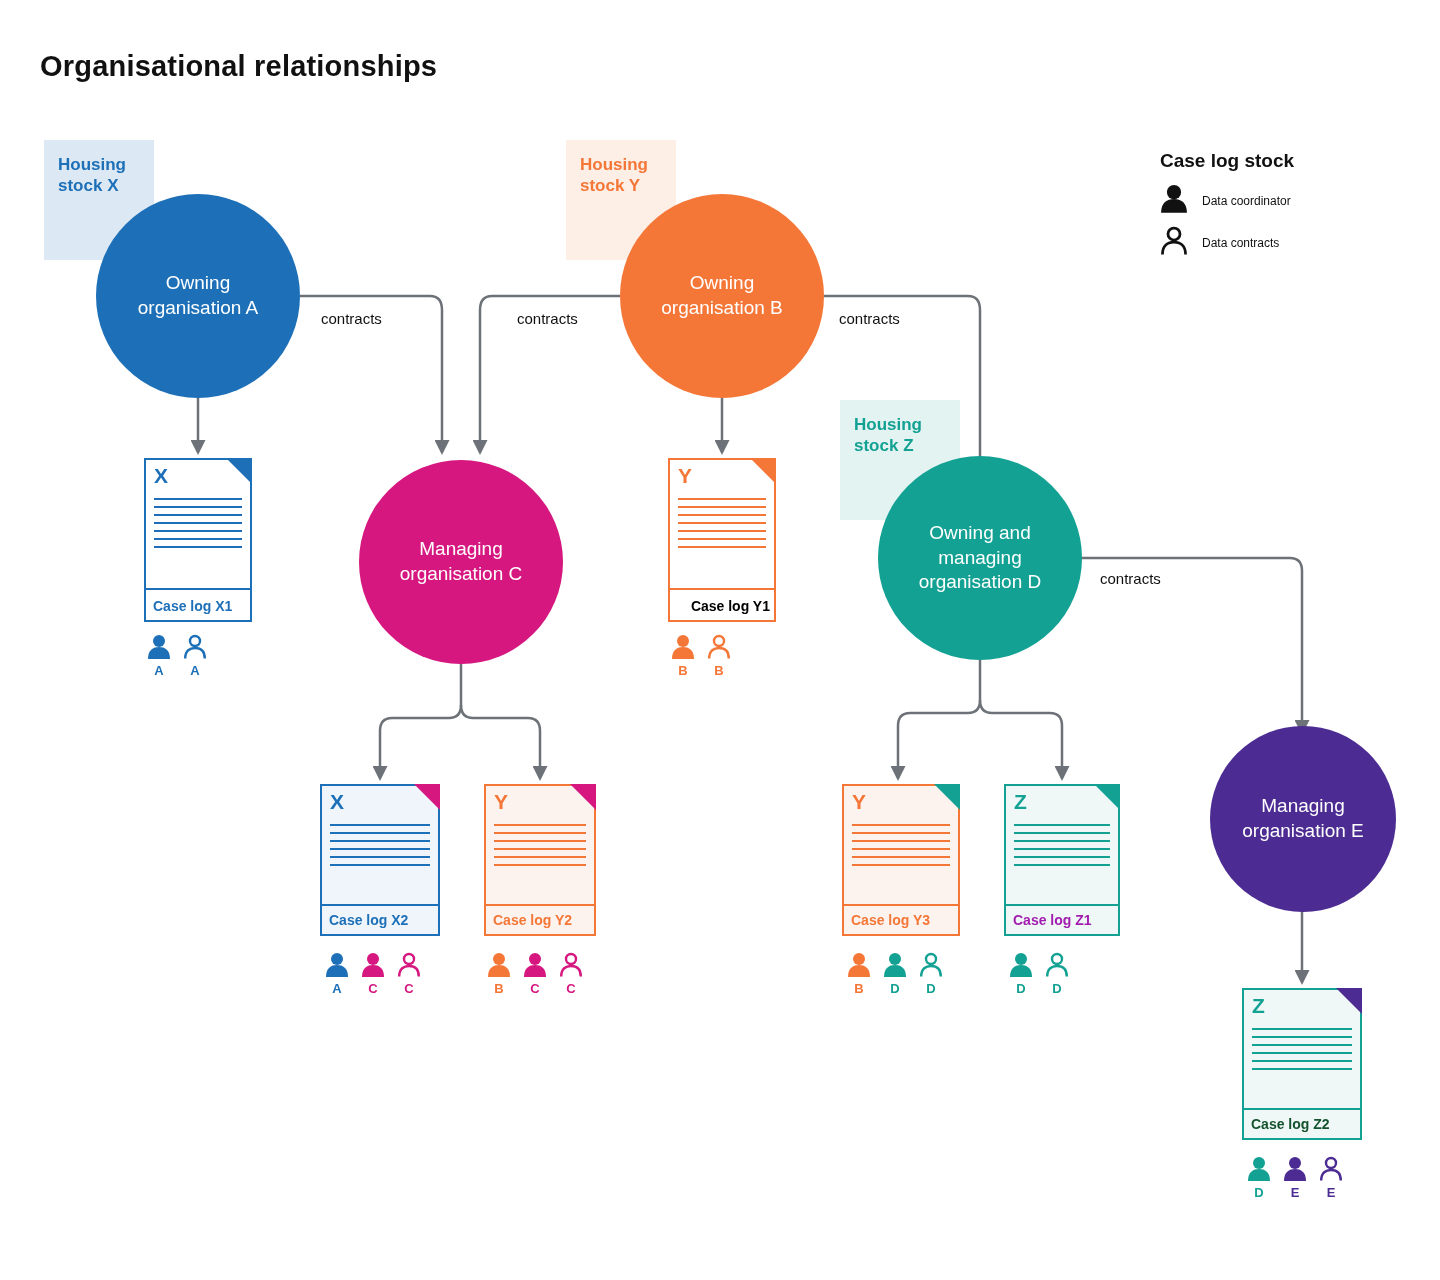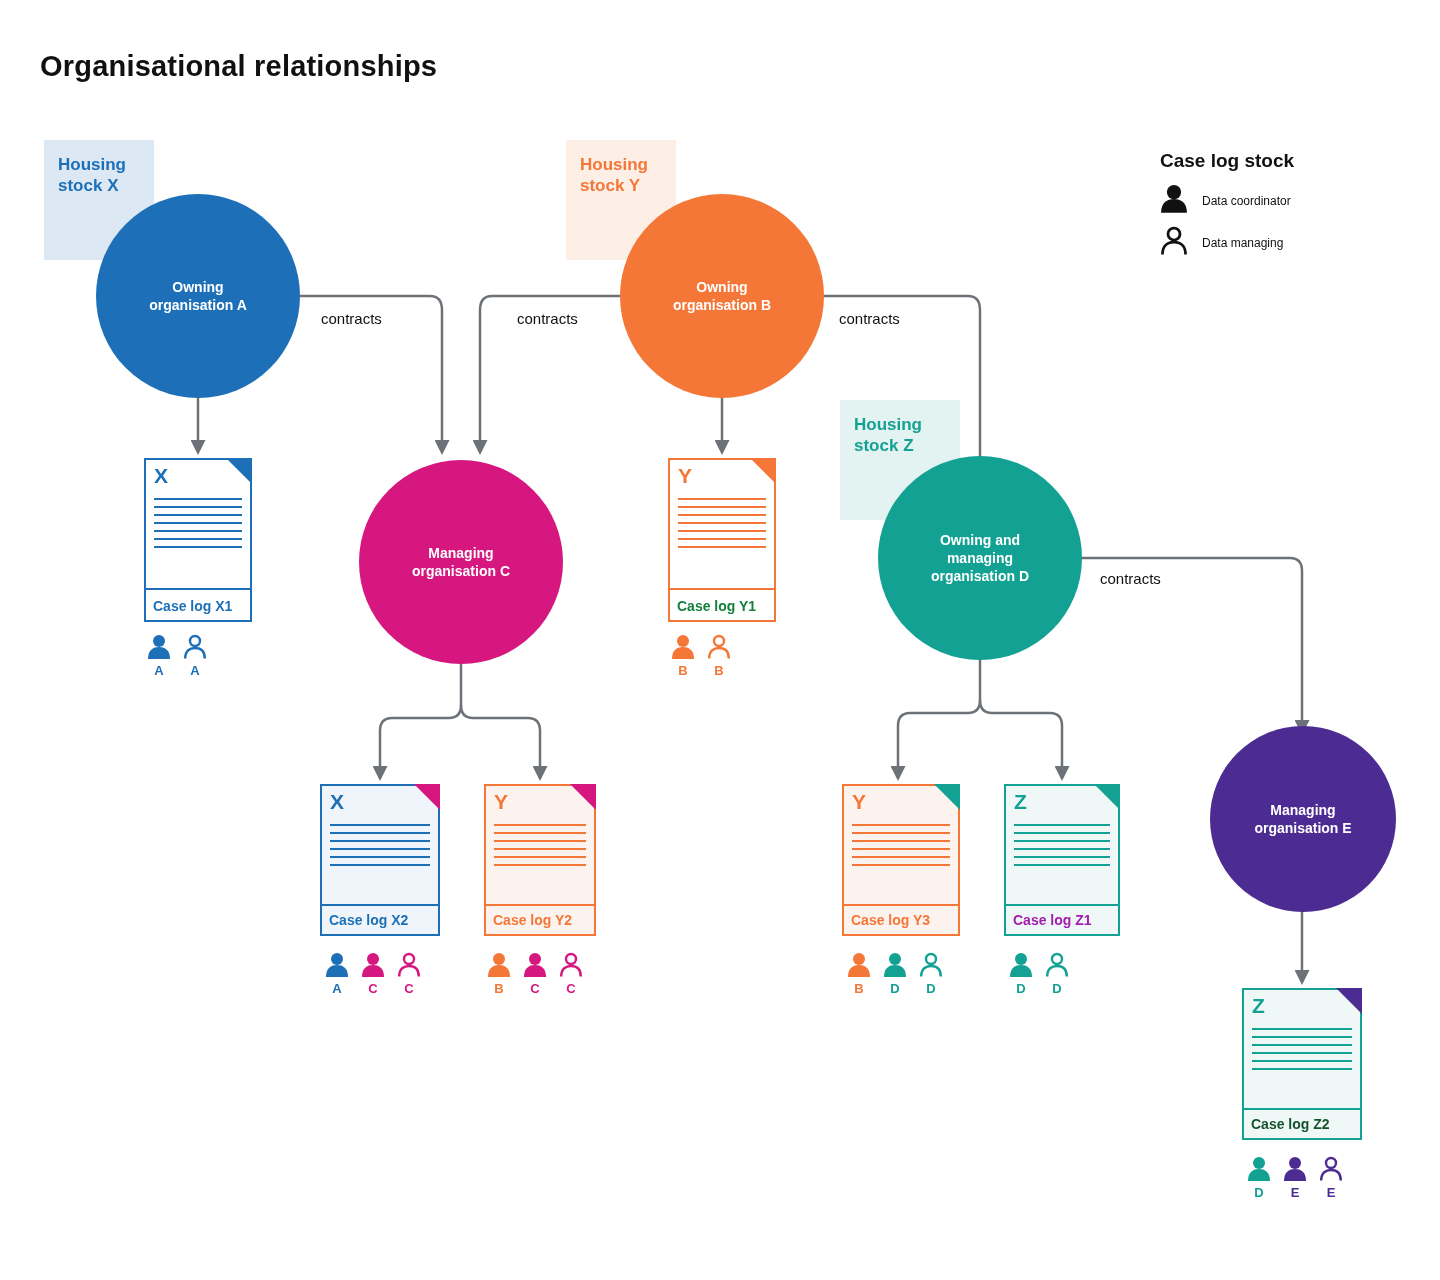--- a/index.html
+++ b/index.html
@@ -19,22 +19,22 @@
   .stock {
     position:absolute;
     font-size:17px; font-weight:bold; line-height:1.25;
     padding:14px 14px 0 14px;
   }
   .stock .lbl { white-space:pre-line; }
   
   .circle {
     position:absolute; border-radius:50%;
     display:flex; align-items:center; justify-content:center;
-    text-align:center; color:#ffffff; font-weight:bold;
-    font-size:14px; line-height:1.3;
+    text-align:center; color:#ffffff; font-weight:normal;
+    font-size:19px; line-height:1.3;
     white-space:pre-line;
   }
   
   .doc { position:absolute; }
   .doc .page {
     position:absolute; inset:0;
     border:2px solid #333; background:#fff;
   }
   .doc .fold {
     position:absolute; right:0; top:0; width:26px; height:26px;
@@ -188,21 +188,21 @@
   <div class="lines">
     <i style="background:#f47738"></i>
       <i style="background:#f47738"></i>
       <i style="background:#f47738"></i>
     <i style="background:#f47738"></i>
       <i style="background:#f47738"></i>
       <i style="background:#f47738"></i>
     <i style="background:#f47738"></i>
   </div>
   <div class="sep" style="background:#f47738; bottom:32px;"></div>
-  <div class="caption" style="color:#15803d;">Case log Y1</div>
+  <div class="caption" style="color:#000000;text-align:right;">Case log Y1</div>
 </div>
 <div class="people" style="left:670px; top:634px;">
   <div class="person">
     <svg width="24" height="26" viewBox="0 0 24 26">
         <circle cx="12" cy="7" r="6" fill="#f47738"></circle>
         <path d="M1,25 C1,16 6,13 12,13 C18,13 23,16 23,25 Z" fill="#f47738"></path>
       </svg>
     <div class="who" style="color:#f47738">B</div>
   </div>
   <div class="person">
@@ -413,15 +413,15 @@
     </span>
     <span class="txt">Data coordinator</span>
   </div>
   <div class="row">
     <span>
       <svg width="28" height="30" viewBox="0 0 24 26">
           <circle cx="12" cy="7" r="5.2" fill="none" stroke="#111" stroke-width="2.4"></circle>
           <path d="M2,24.6 C2,16.4 7,14 12,14 C17,14 22,16.4 22,24.6" fill="none" stroke="#111" stroke-width="2.4"></path>
         </svg>
     </span>
-    <span class="txt">Data managing</span>
+    <span class="txt">Data contracts</span>
   </div>
 </div>
 
 </body></html>

